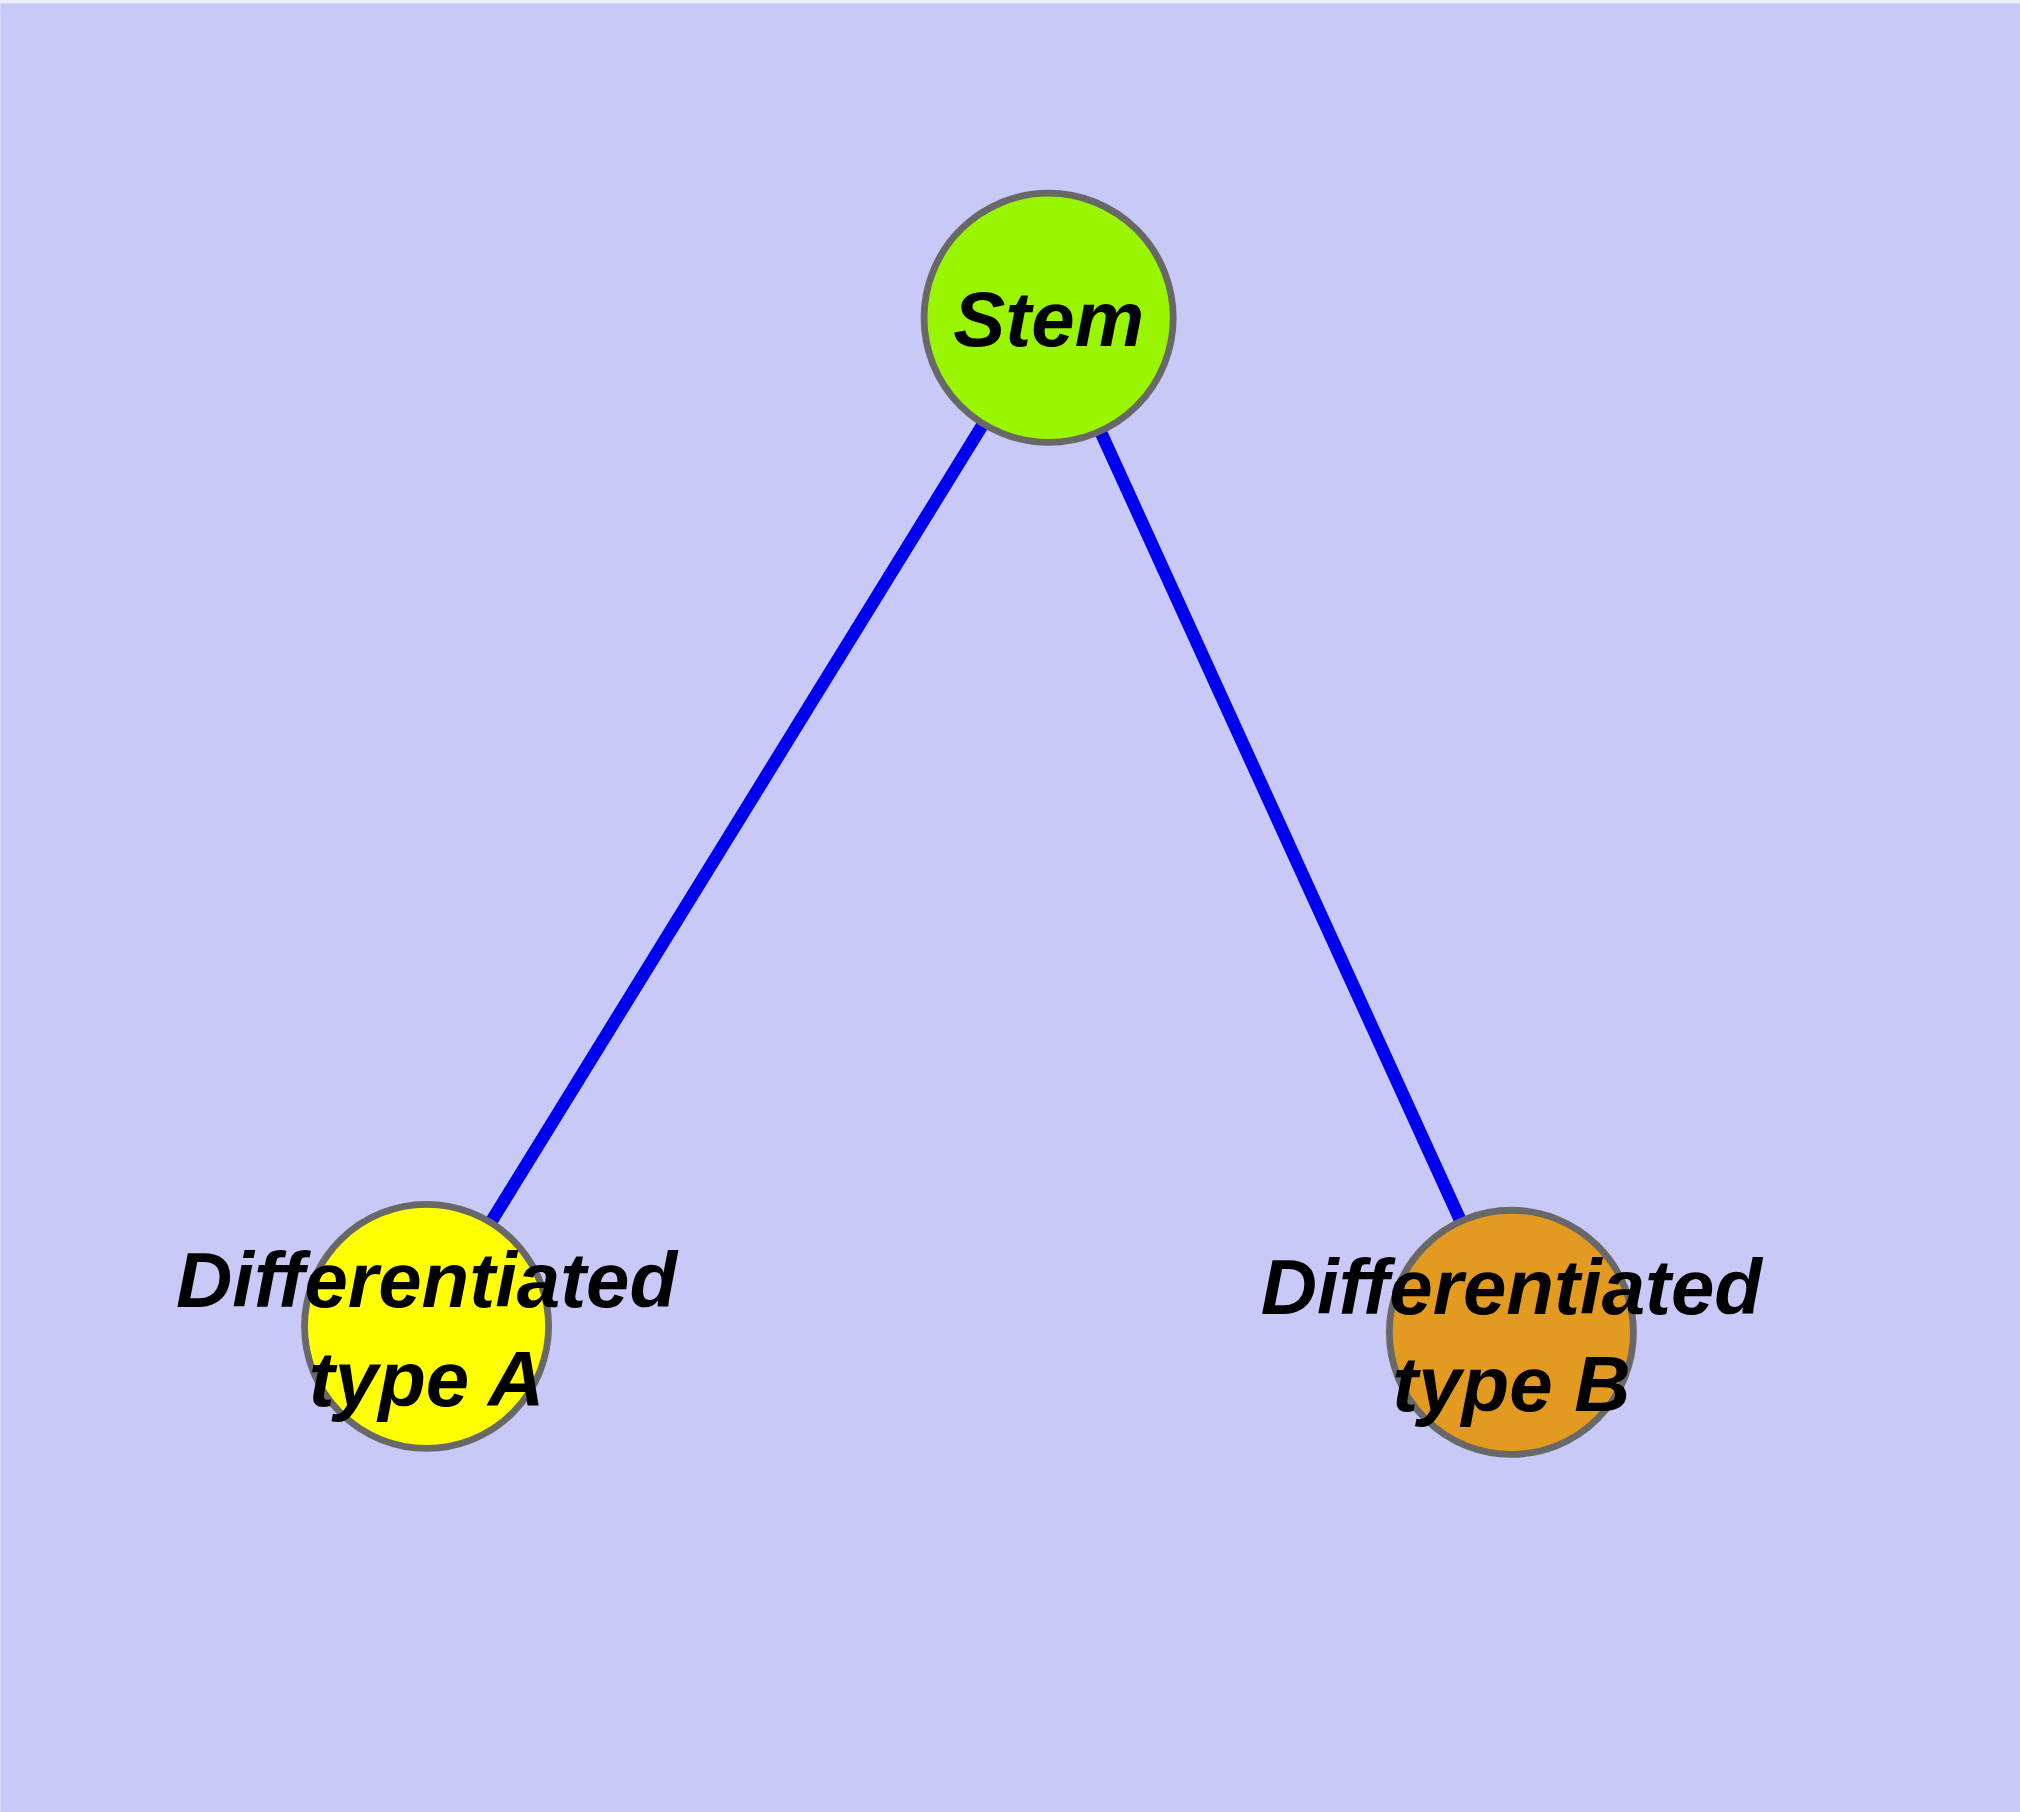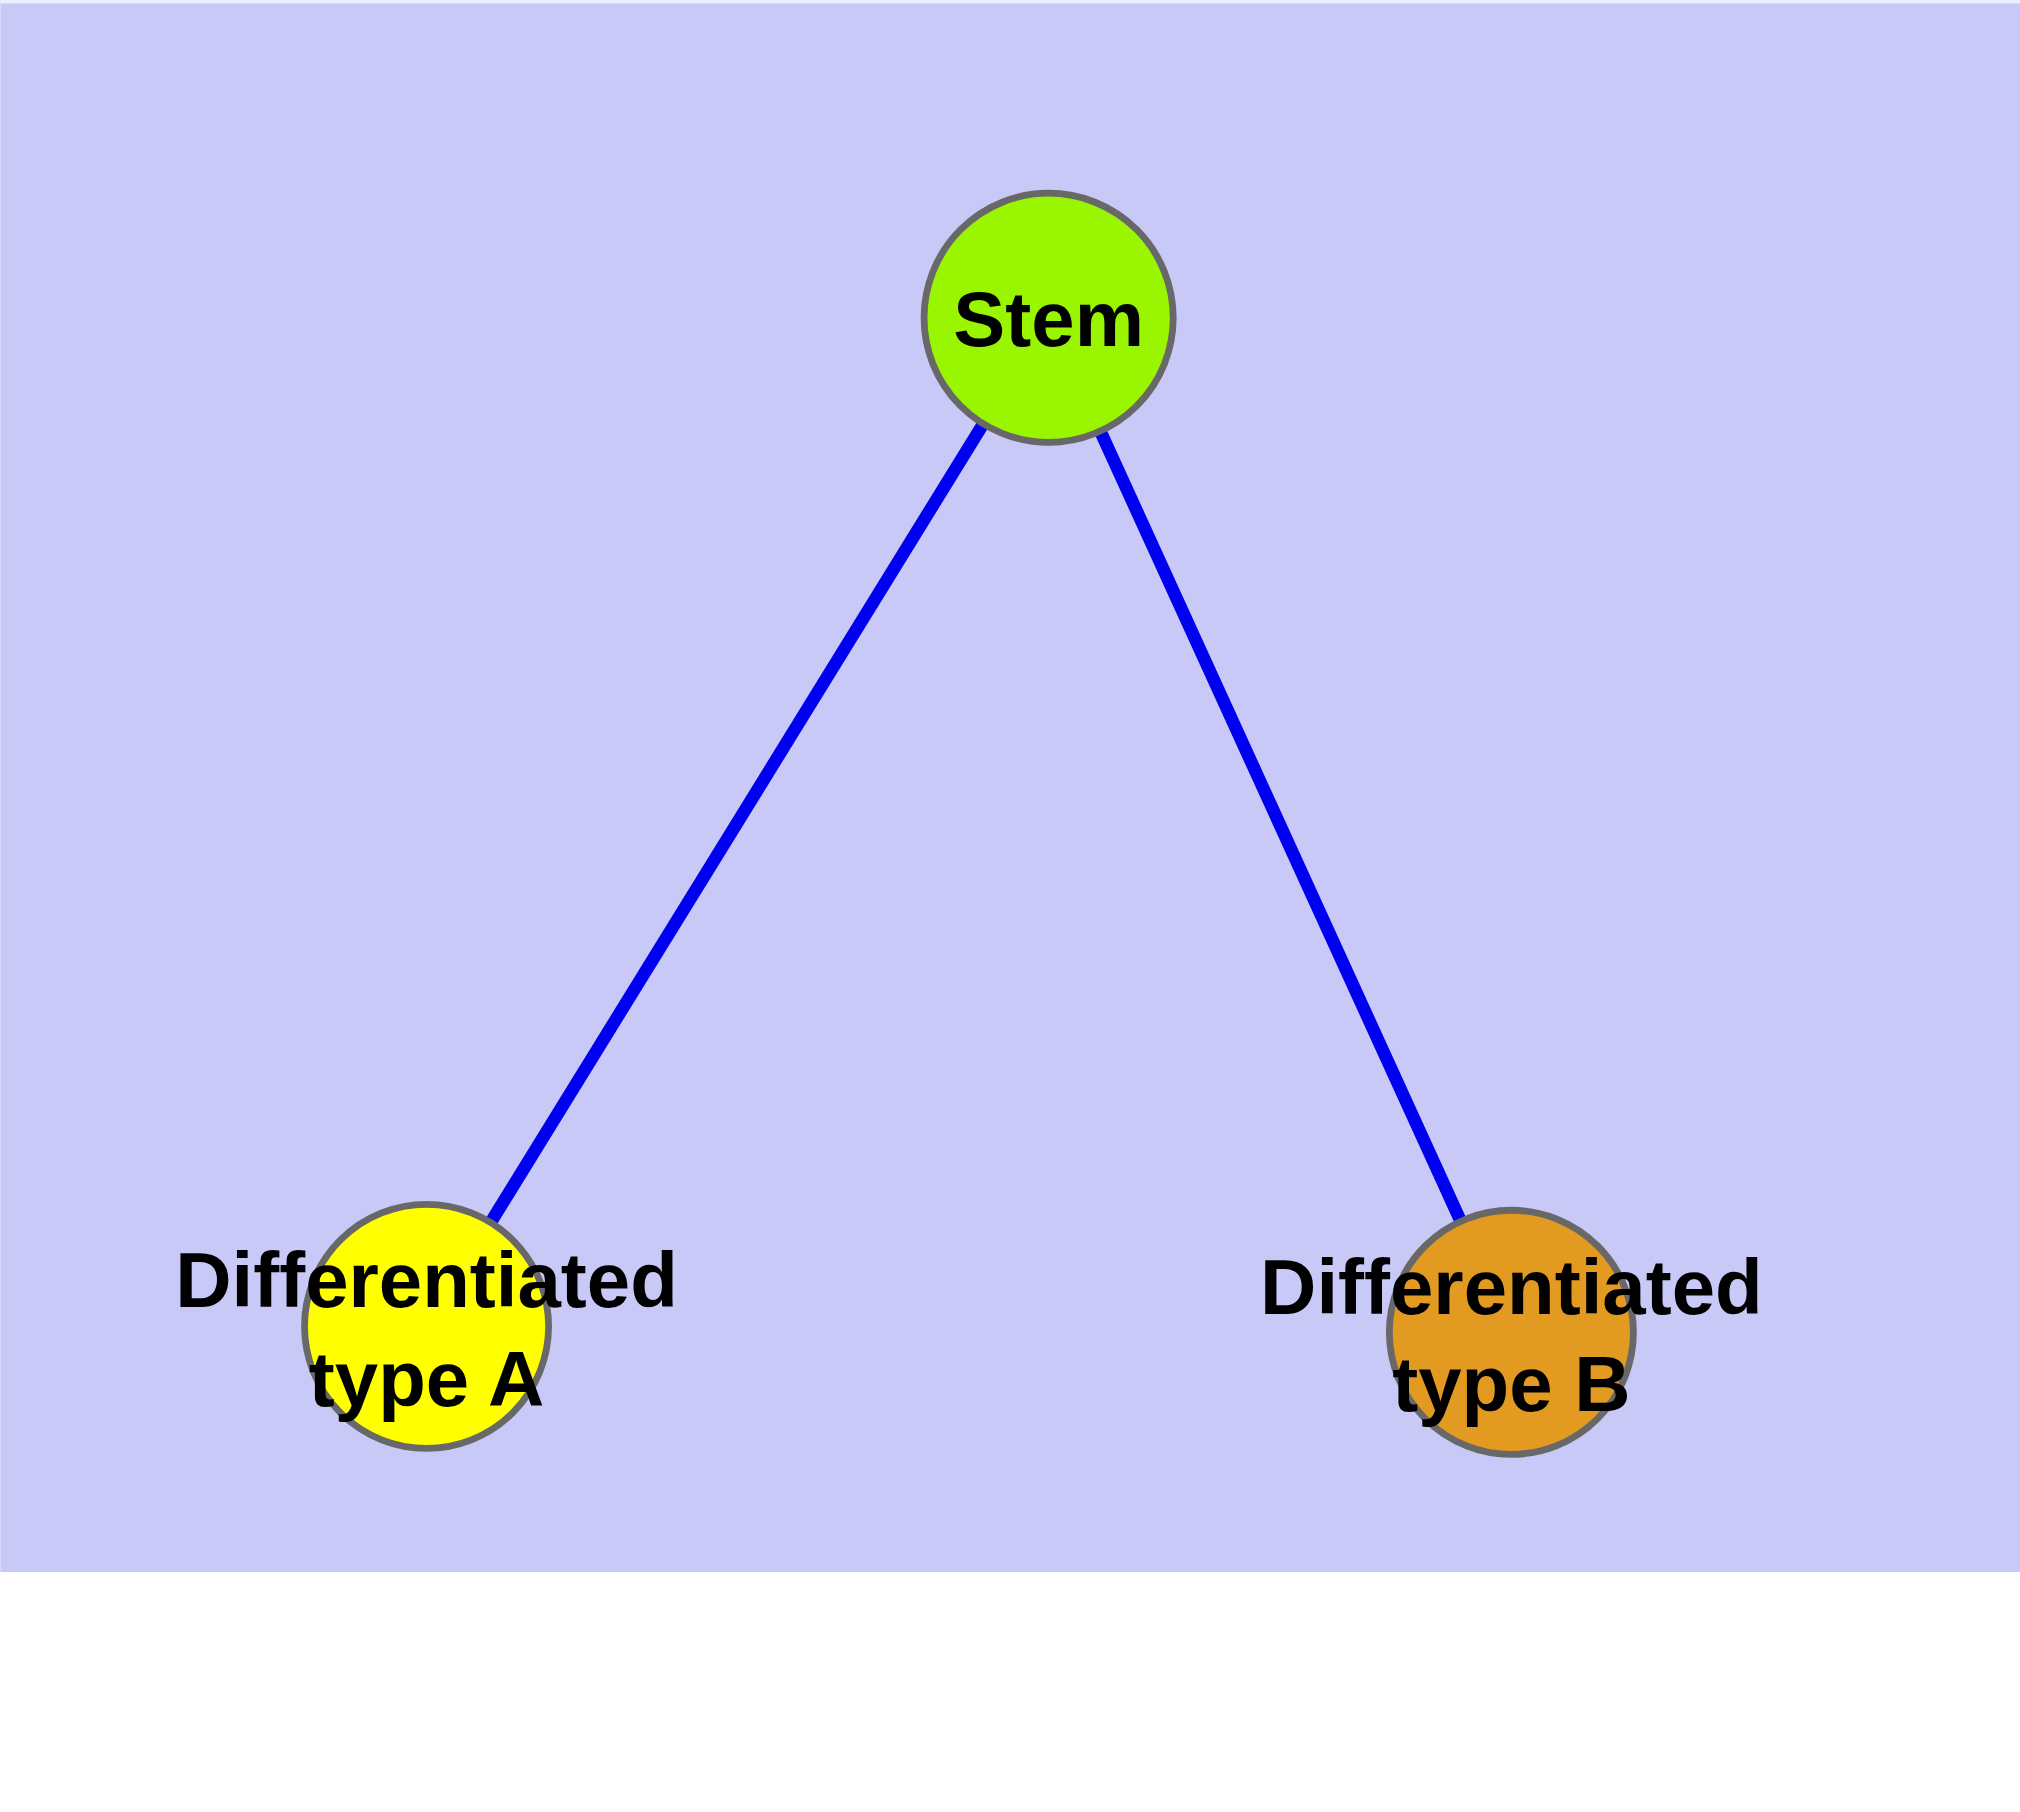--- a/index.html
+++ b/index.html
@@ -2,22 +2,23 @@
 <html style="font-size:13.6px"><head>
 <meta charset="utf-8">
 <style>
   html, body {
     margin: 0;
     padding: 0;
     background: #ffffff;
   }
   .stage {
     width: 2021px;
-    height: 1572px;
+    height: 1812px;
     position: relative;
+    font-style: italic;
   }
   svg {
     display: block;
   }
   .top-strip {
     fill: #eeeefc;
   }
   .edge {
     stroke-width: 15px;
     stroke-linecap: butt;

